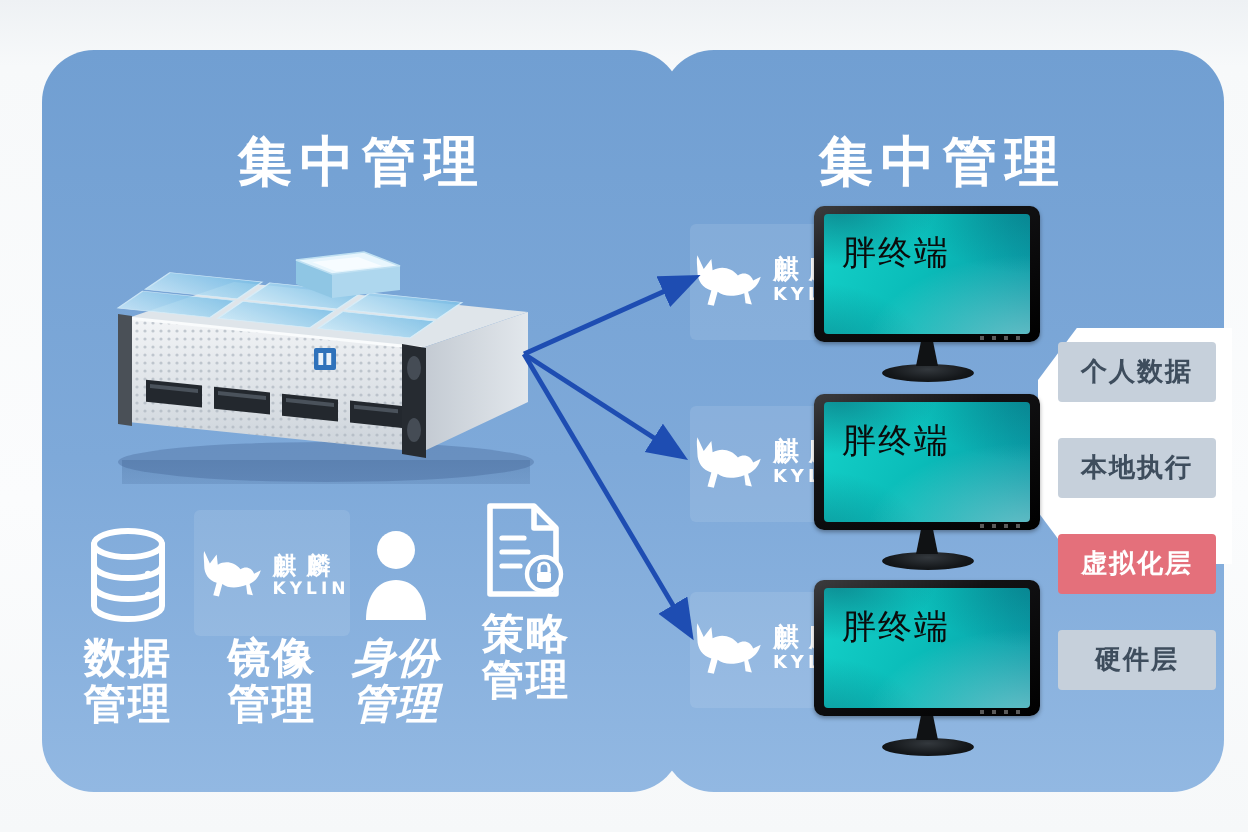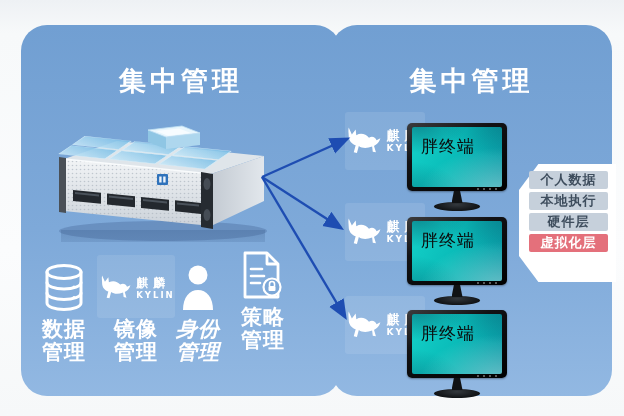--- a/index.html
+++ b/index.html
@@ -27,21 +27,21 @@
   .mgmt-label{color:#fff;font-size:21px;font-weight:bold;line-height:23px;letter-spacing:1px;}
   .kylin-bg{
     position:absolute;background:rgba(255,255,255,0.10);border-radius:3px;z-index:2;
   }
   .kylin-logo{display:flex;align-items:center;gap:5px;}
   .kylin-text{display:flex;flex-direction:column;align-items:flex-start;line-height:1;}
   .kylin-cn{color:#fff;font-size:13px;font-weight:bold;letter-spacing:5px;white-space:nowrap;}
   .kylin-en{color:#fff;font-size:9px;font-weight:bold;letter-spacing:2px;margin-top:2px;}
   .kylin-float{position:absolute;z-index:3;display:flex;align-items:center;justify-content:center;}
   
-  .monitor{position:absolute;width:100px;z-index:3;margin-top:20px;}
+  .monitor{position:absolute;width:113px;z-index:3;}
   .bezel{
     position:relative;height:68px;border-radius:5px;padding:4px 5px;box-sizing:border-box;
     background:linear-gradient(155deg,#3c3c3e 0%,#121214 35%,#000 100%);
     box-shadow:0 1px 2px rgba(0,0,0,0.35);
   }
   .screen{
     position:relative;width:100%;height:100%;border-radius:2px;overflow:hidden;
     background:
       radial-gradient(80px 46px at 6% -4%, rgba(4,60,84,0.45), transparent 62%),
       radial-gradient(110px 60px at 102% -8%, rgba(4,72,94,0.38), transparent 58%),
@@ -63,21 +63,21 @@
     background:radial-gradient(ellipse at 50% 30%,#33383d 0%,#15181b 60%,#0a0c0d 100%);
   }
   
   .callout{
     position:absolute;left:519px;top:164px;width:97px;height:118px;z-index:2;
     background:#fff;
     clip-path:polygon(20% 0,100% 0,100% 100%,20% 100%,0 78%,0 22%);
   }
   .layer-rows{position:absolute;left:529px;top:171px;width:79px;z-index:2;}
   .layer-row{
-    height:18px;margin-bottom:3px;border-radius:2px;
+    height:30px;margin-bottom:18px;border-radius:2px;
     background:#c6d0db;color:#3e4d5d;
     font-size:13px;font-weight:bold;letter-spacing:1px;
     display:flex;align-items:center;justify-content:center;
   }
   .layer-row.highlight{background:#e4707b;color:#fff;}
   
   .arrows{position:absolute;left:0;top:0;z-index:4;pointer-events:none;}
 </style>
 </head>
 <body>
@@ -232,22 +232,22 @@
   </div>
 
   <div class="panel panel-right">
     <div class="panel-title">集中管理</div>
   </div>
 
   <div class="callout"></div>
   <div class="layer-rows">
     <div class="layer-row">个人数据</div>
     <div class="layer-row">本地执行</div>
+    <div class="layer-row highlight">虚拟化层</div>
     <div class="layer-row">硬件层</div>
-    <div class="layer-row highlight">虚拟化层</div>
   </div>
 
   <div class="kylin-bg" style="left:345px;top:112px;width:80px;height:58px;"></div>
   <div class="kylin-float" style="left:345px;top:112px;width:80px;height:58px;">
     <div class="kylin-logo">
       <svg width="38" height="31" viewBox="0 0 60 48">
         <path fill="#fff" d="M9,2 L14,13 L20,5 L21,14 C28,10 36,12 41,18 C46,15 51,17 53,22 L59,19 C57,26 53,29 49,31 L52,41 L47,40 L46,32 C38,35 30,35 25,31 L22,42 L17,41 L20,30 C13,28 9,22 9,15 C9,10 8,6 9,2 Z"></path>
       </svg>
       <div class="kylin-text">
         <span class="kylin-cn">麒麟</span>

